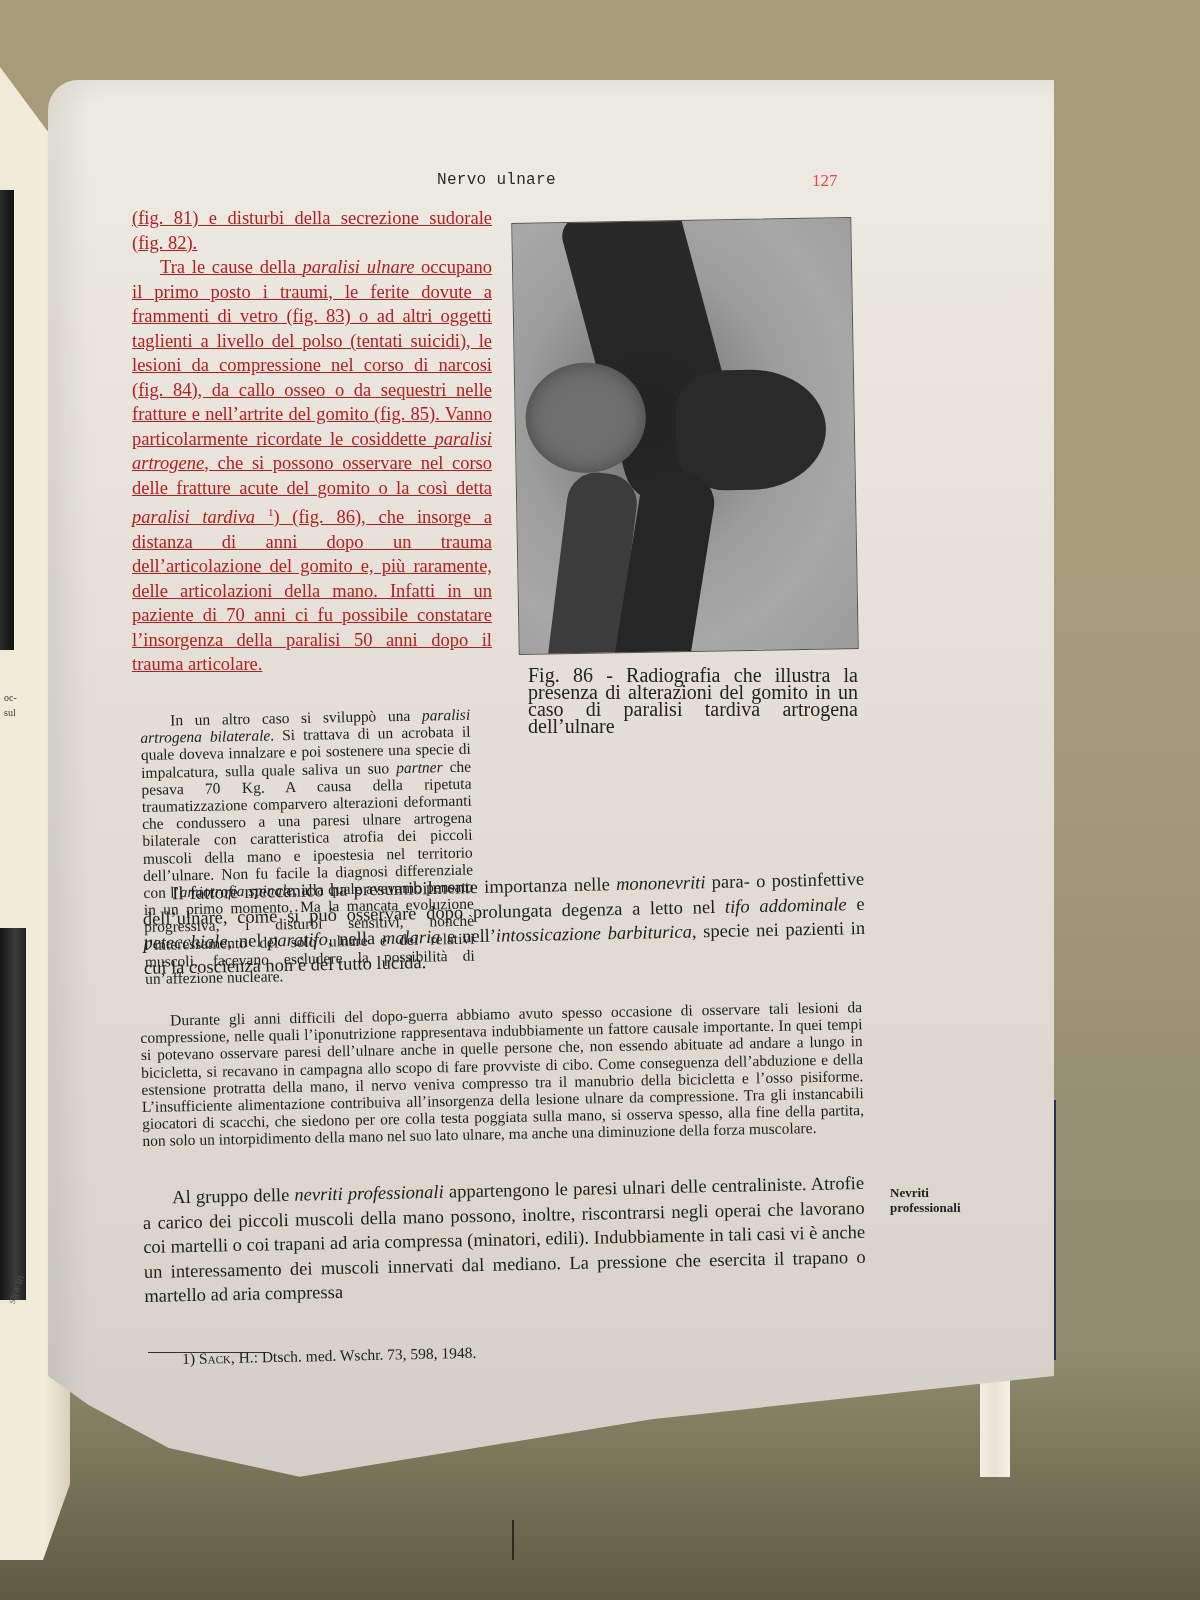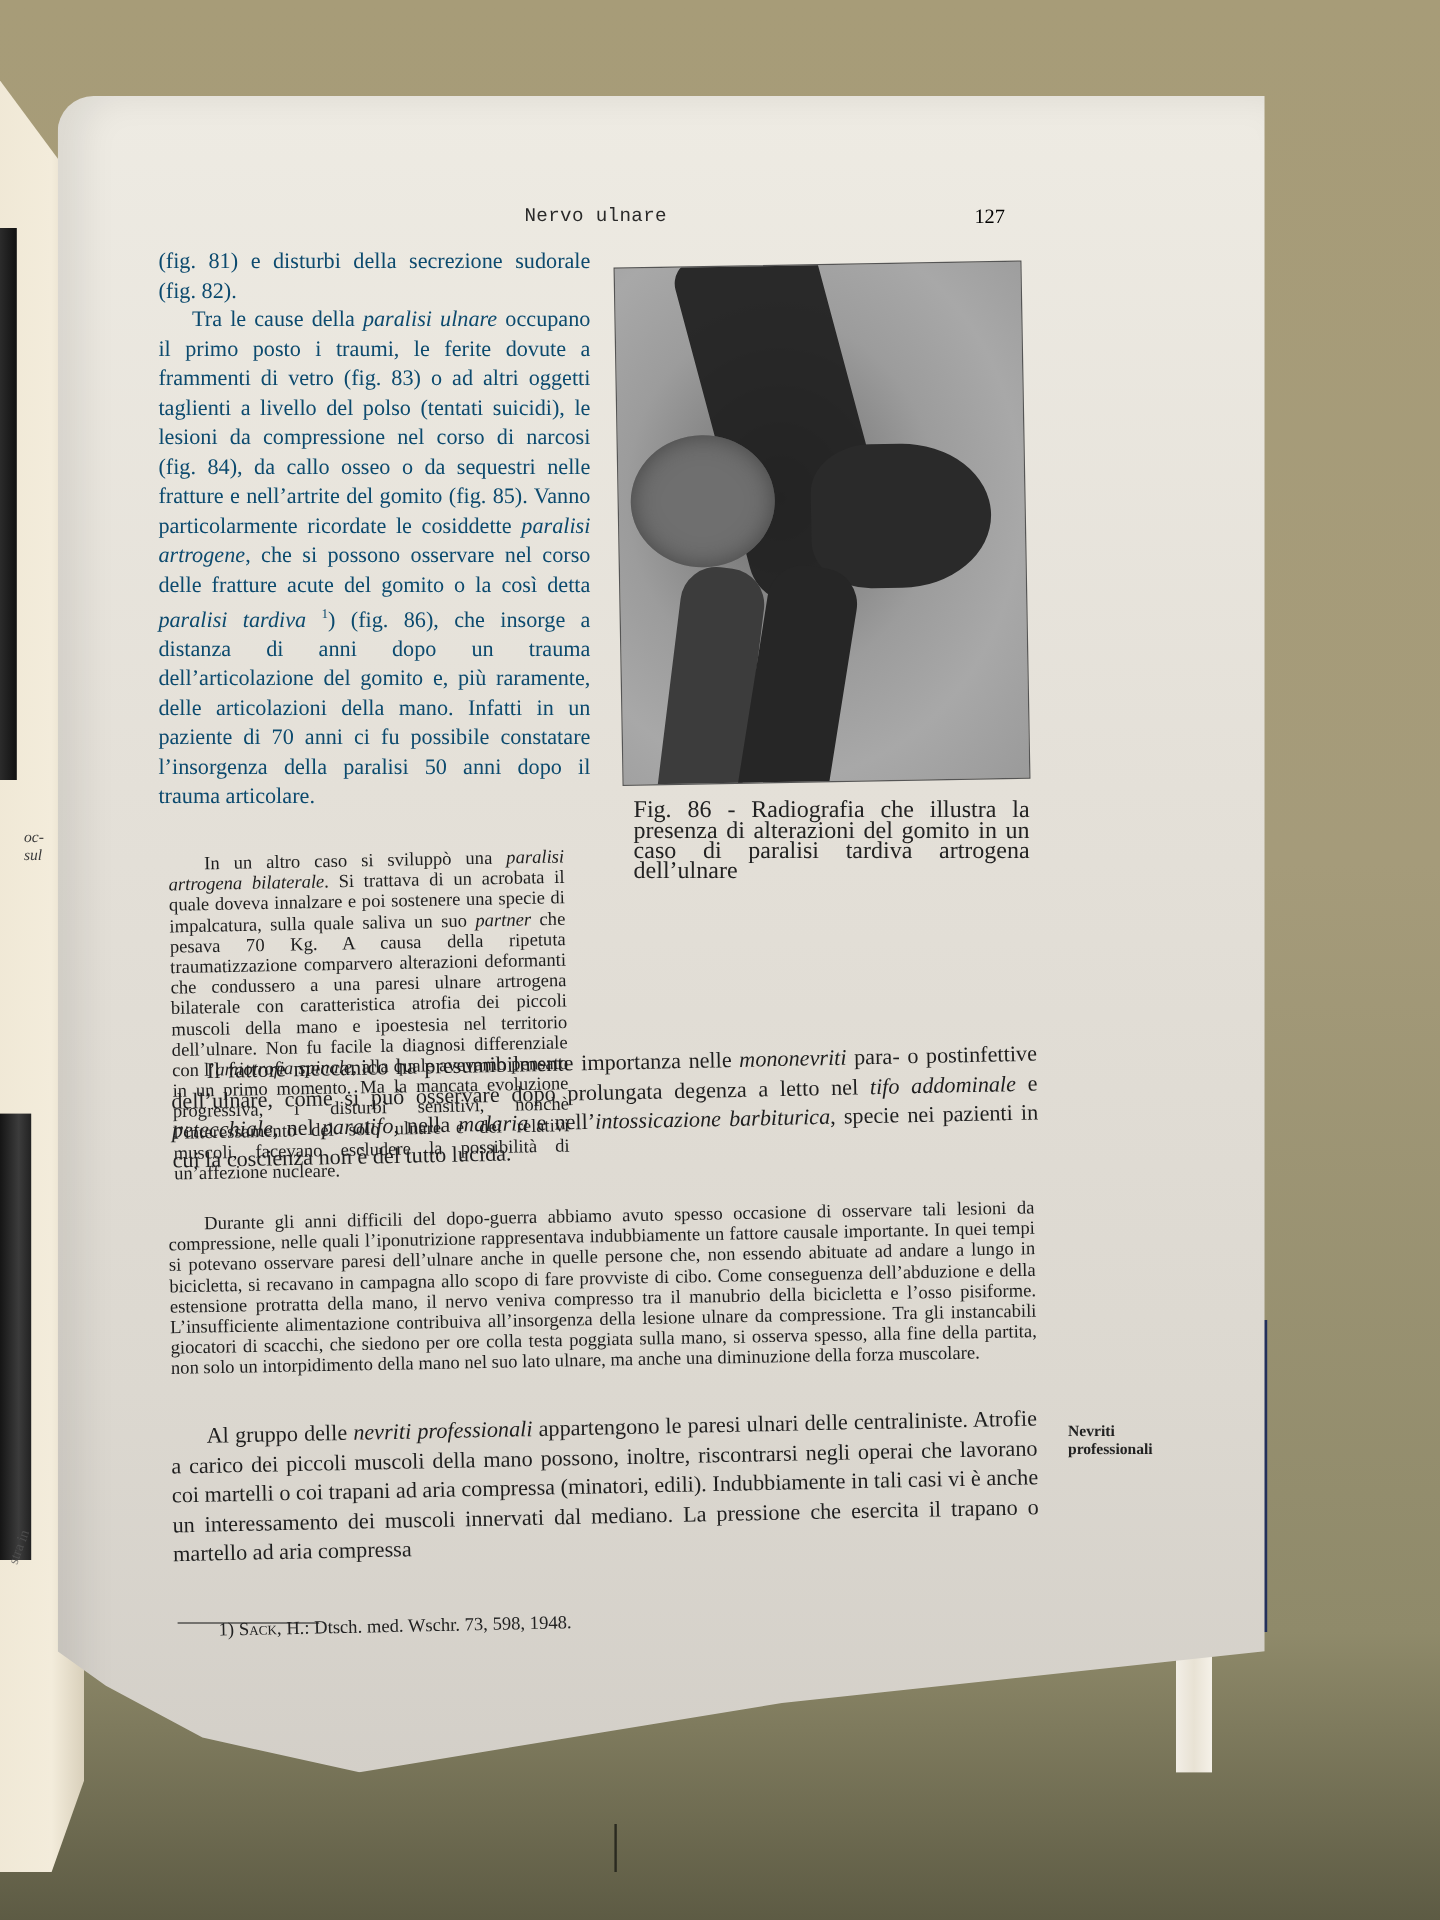--- a/index.html
+++ b/index.html
@@ -17,21 +17,21 @@
   }
   .left-photo-top {
     position:absolute; left:0; top:190px; width:14px; height:460px;
     background: linear-gradient(90deg,#2b2b2b,#111);
   }
   .left-photo-bottom {
     position:absolute; left:0; top:928px; width:26px; height:372px;
     background: linear-gradient(90deg,#151515,#3c3c3c 60%,#222);
   }
   .left-margin-note {
-    position:absolute; left:20px; font-size:13px; color:#3a3a3a; line-height:15px;font-style:italic;
+    position:absolute; left:4px; font-size:10px; color:#3a3a3a; line-height:15px;
   }
   .left-rotated {
     position:absolute; left:2px; top:1300px; font-size:12px; color:#555; line-height:18px;
     transform: rotate(-70deg); transform-origin: left top; white-space:nowrap; opacity:.75;
   }
   
   .page-stack {
     position:absolute; left:980px; top:82px; width:30px; height:1395px;
     background: linear-gradient(90deg,#f2eee6,#e8e2d4 50%,#f5f1e8);
   }
@@ -43,25 +43,25 @@
     position:absolute; left:48px; top:80px; width:1006px; height:1440px;
     background: linear-gradient(180deg, #eeebe3 0%, #e4e0d8 40%, #dcd8d0 75%, #d2cec7 100%);
     border-top-left-radius:30px;
     clip-path: polygon(0 0, 100% 0, 100% 90%, 60% 93%, 25% 97%, 12% 95%, 4% 92%, 0 90%);
     box-shadow: inset 20px 0 30px rgba(0,0,0,.08);
   }
   .running-head {
     position:absolute; left:437px; top:171px; font-size:16px; color:#2a2a2a; letter-spacing:.3px;font-family:Liberation Mono, monospace;
   }
   .page-number {
-    position:absolute; left:812px; top:171px; font-size:17px; color:#000000;
+    position:absolute; left:812px; top:171px; font-size:17px; color:#ef4444;
   }
   .col-text {
     position:absolute; left:132px; top:206px; width:360px;
-    font-size:18.5px; line-height:24.5px; color:#0c4a6e; text-align:justify;
+    font-size:18.5px; line-height:24.5px; color:#b91c1c; text-align:justify;text-decoration:underline;
   }
   .col-text p { margin:0; }
   .indent { text-indent:28px; }
   em { font-style:italic; }
   .figure {
     position:absolute; left:515px; top:220px; width:338px; height:430px;
     background: radial-gradient(ellipse at 40% 45%, #6b6b6b 0%, #9c9c9c 45%, #a8a8a8 70%, #9a9a9a 100%);
     transform: rotate(-1deg);
     overflow:hidden; border:1px solid #555;
   }

